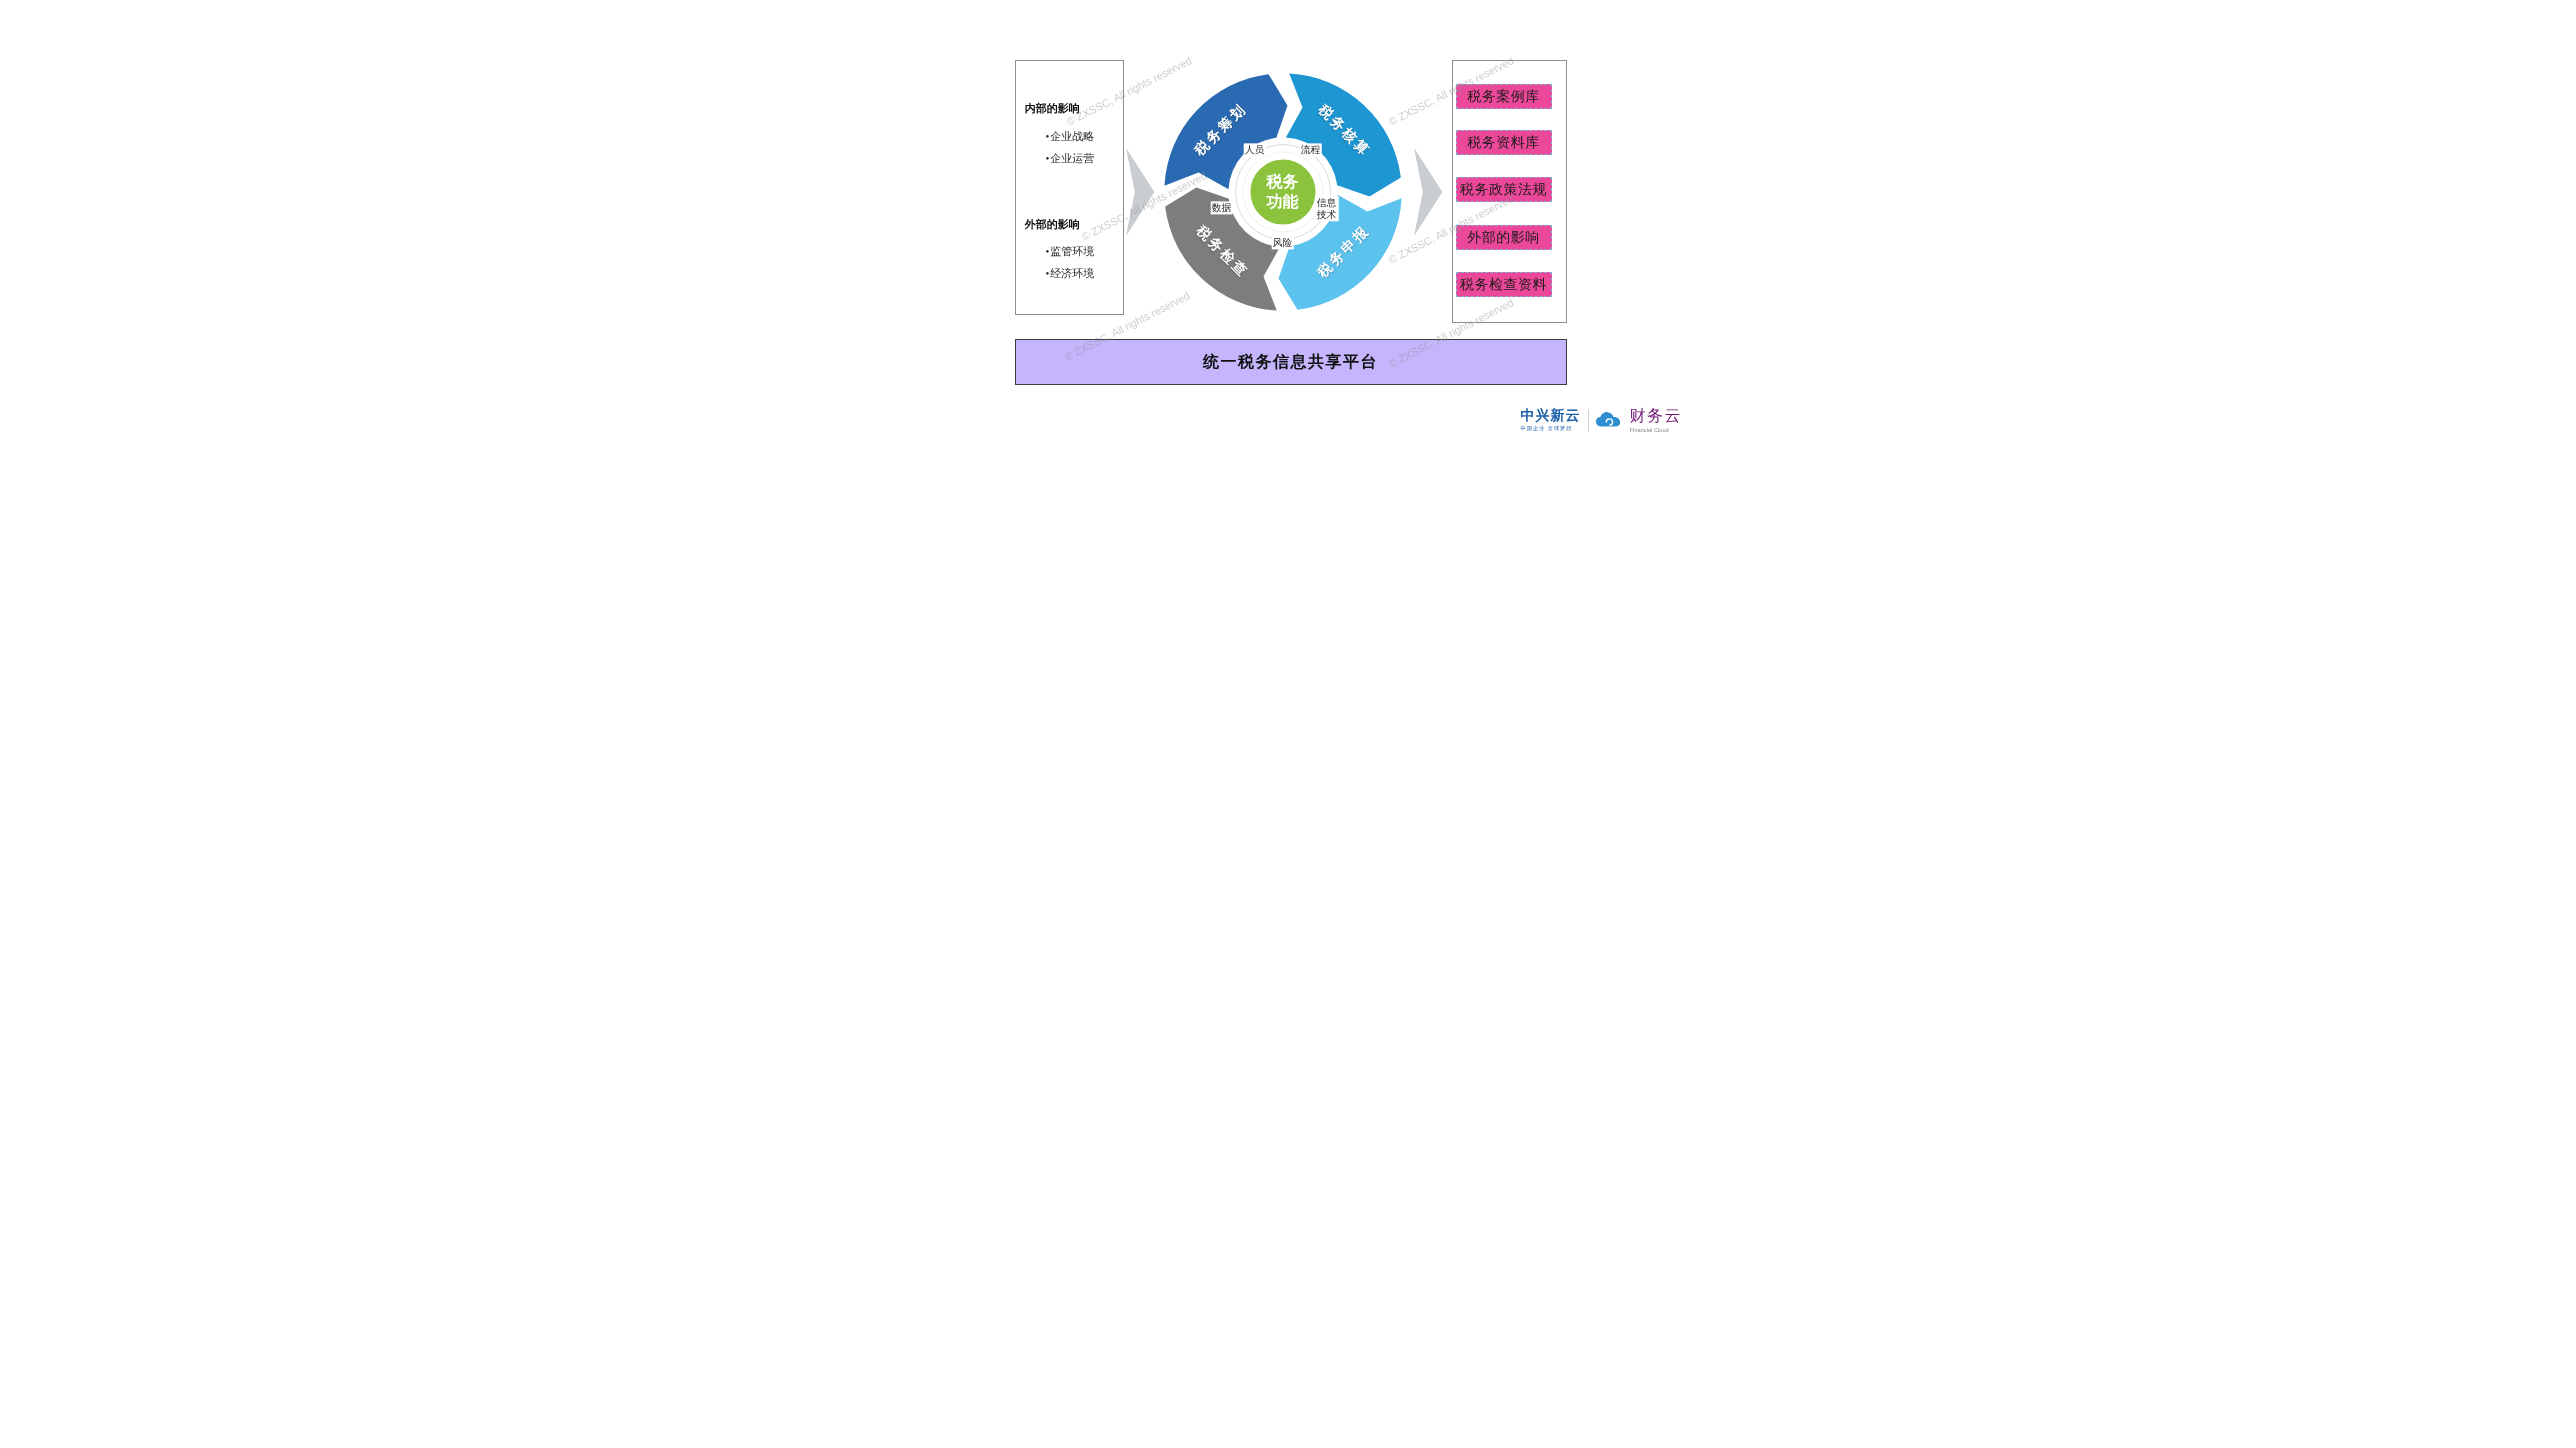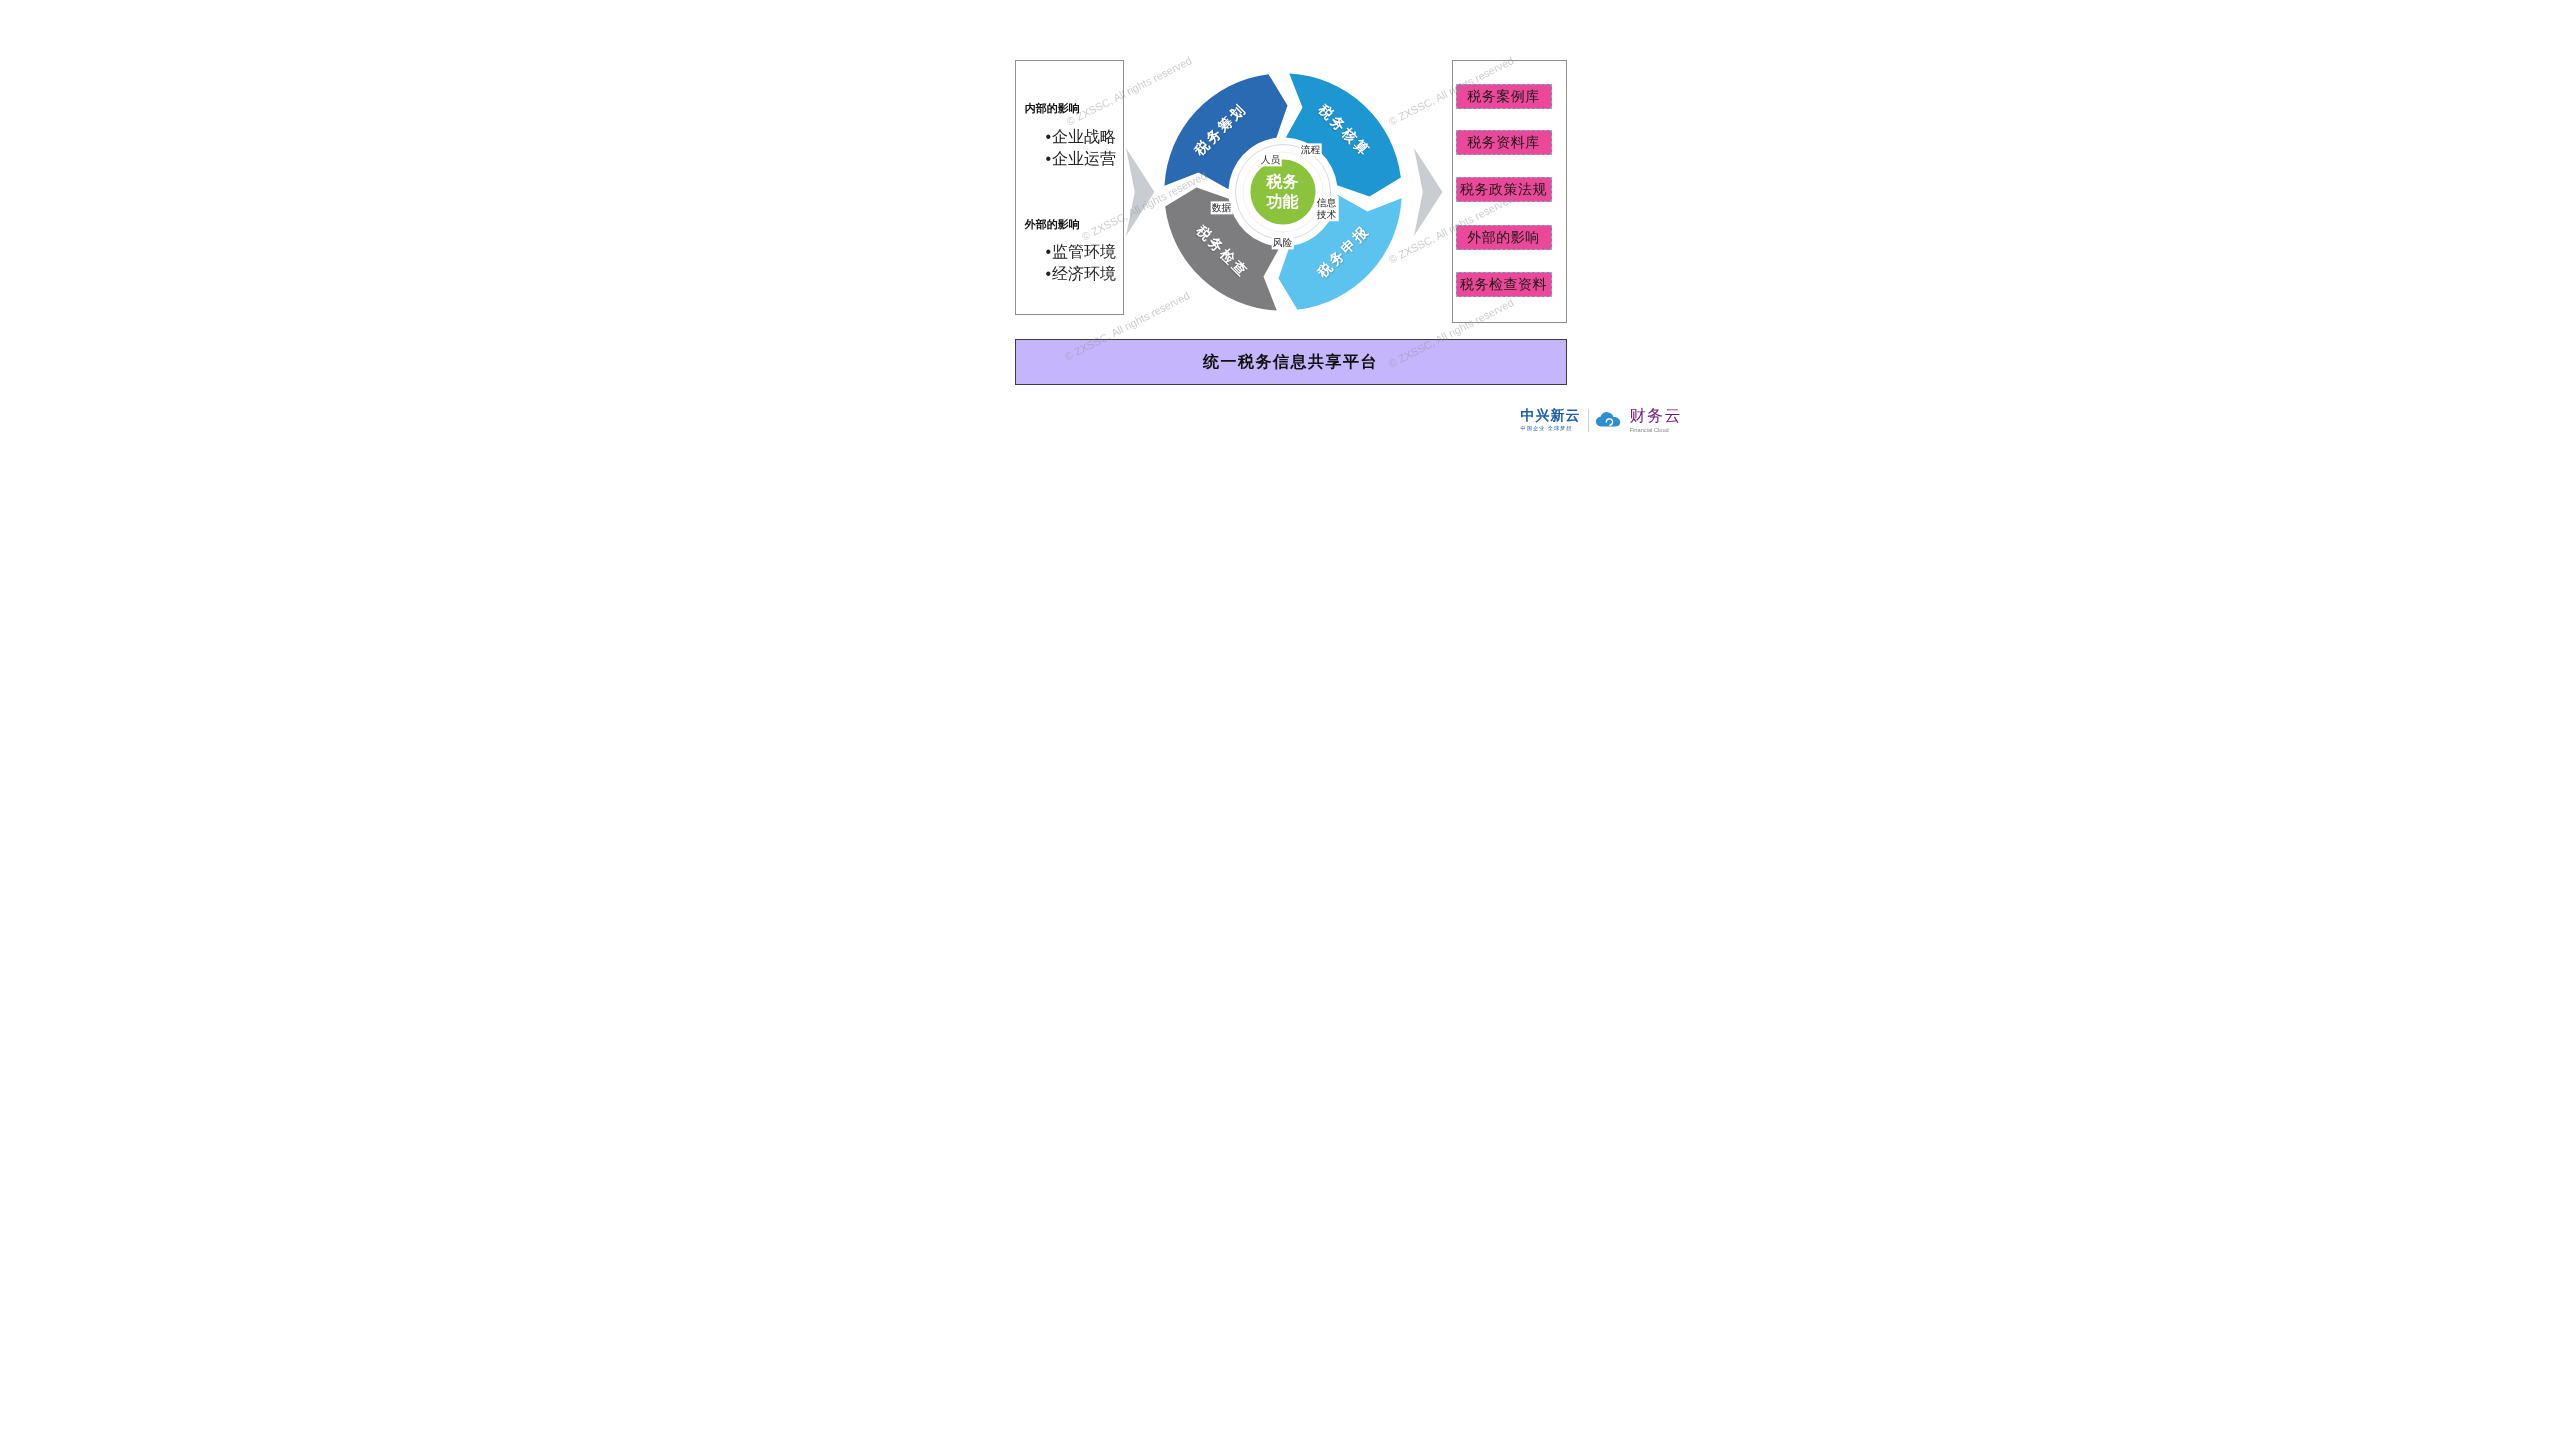--- a/index.html
+++ b/index.html
@@ -3,21 +3,21 @@
 <meta charset="utf-8">
 <style>
   html,body{margin:0;padding:0;background:#ffffff;}
   body{font-family:"Liberation Sans","DejaVu Sans",sans-serif;color:#1a1a1a;}
   #page{position:relative;width:805px;height:453px;margin:0 auto;background:#ffffff;overflow:hidden;}
 
   
   .panel{position:absolute;background:#ffffff;border:0.5px solid #8f8f8f;}
   #left-panel{left:129px;top:60px;width:107px;height:253px;}
   .lp-title{position:absolute;left:9.3px;font-size:11px;font-weight:bold;color:#111;}
-  .lp-list{position:absolute;left:30px;font-size:16px;color:#222;}
+  .lp-list{position:absolute;left:30px;font-size:11px;color:#222;font-family:Liberation Serif, serif;}
   .lp-list div{line-height:21.6px;}
   .lp-list div::before{content:"•";margin-right:1px;}
 
   
   #right-panel{left:566px;top:60px;width:113px;height:261px;}
   .res-item{position:absolute;left:3px;width:94px;height:23px;border:1px dashed #86aed6;
     background:#ec4899;display:flex;align-items:center;justify-content:center;
     font-size:14px;color:#1a1a1a;letter-spacing:0.5px;}
 
   
@@ -86,21 +86,21 @@
     <circle cx="280" cy="280" r="84" fill="none" stroke="#e2e2e2" stroke-width="1"></circle>
 
     <circle cx="280" cy="280" r="70" stroke="#ffffff" stroke-width="3" fill="#8cc33d"></circle>
   </svg>
 
   <div class="seg-label rot-neg" style="left:335px;top:130px;">税务筹划</div>
   <div class="seg-label rot-pos" style="left:458px;top:131px;">税务核算</div>
   <div class="seg-label rot-neg" style="left:458px;top:252px;">税务申报</div>
   <div class="seg-label rot-pos" style="left:336px;top:252px;">税务检查</div>
 
-  <div class="factor" style="left:369px;top:160px;margin-left:16px;">人员</div>
+  <div class="factor" style="left:369px;top:150px;">人员</div>
   <div class="factor" style="left:425px;top:150px;">流程</div>
   <div class="factor" style="left:336px;top:208px;">数据</div>
   <div class="factor wrap2" style="left:441px;top:209px;">信息技术</div>
   <div class="factor" style="left:397px;top:243px;">风险</div>
 
   <div id="center-label">税务功能</div>
 
   <svg class="flow-arrow" style="left:528px;top:148px;" viewBox="0 0 58 170">
     <polygon points="0,0 55,85 0,170 17,85" fill="#c9cdd1"></polygon>
   </svg>

